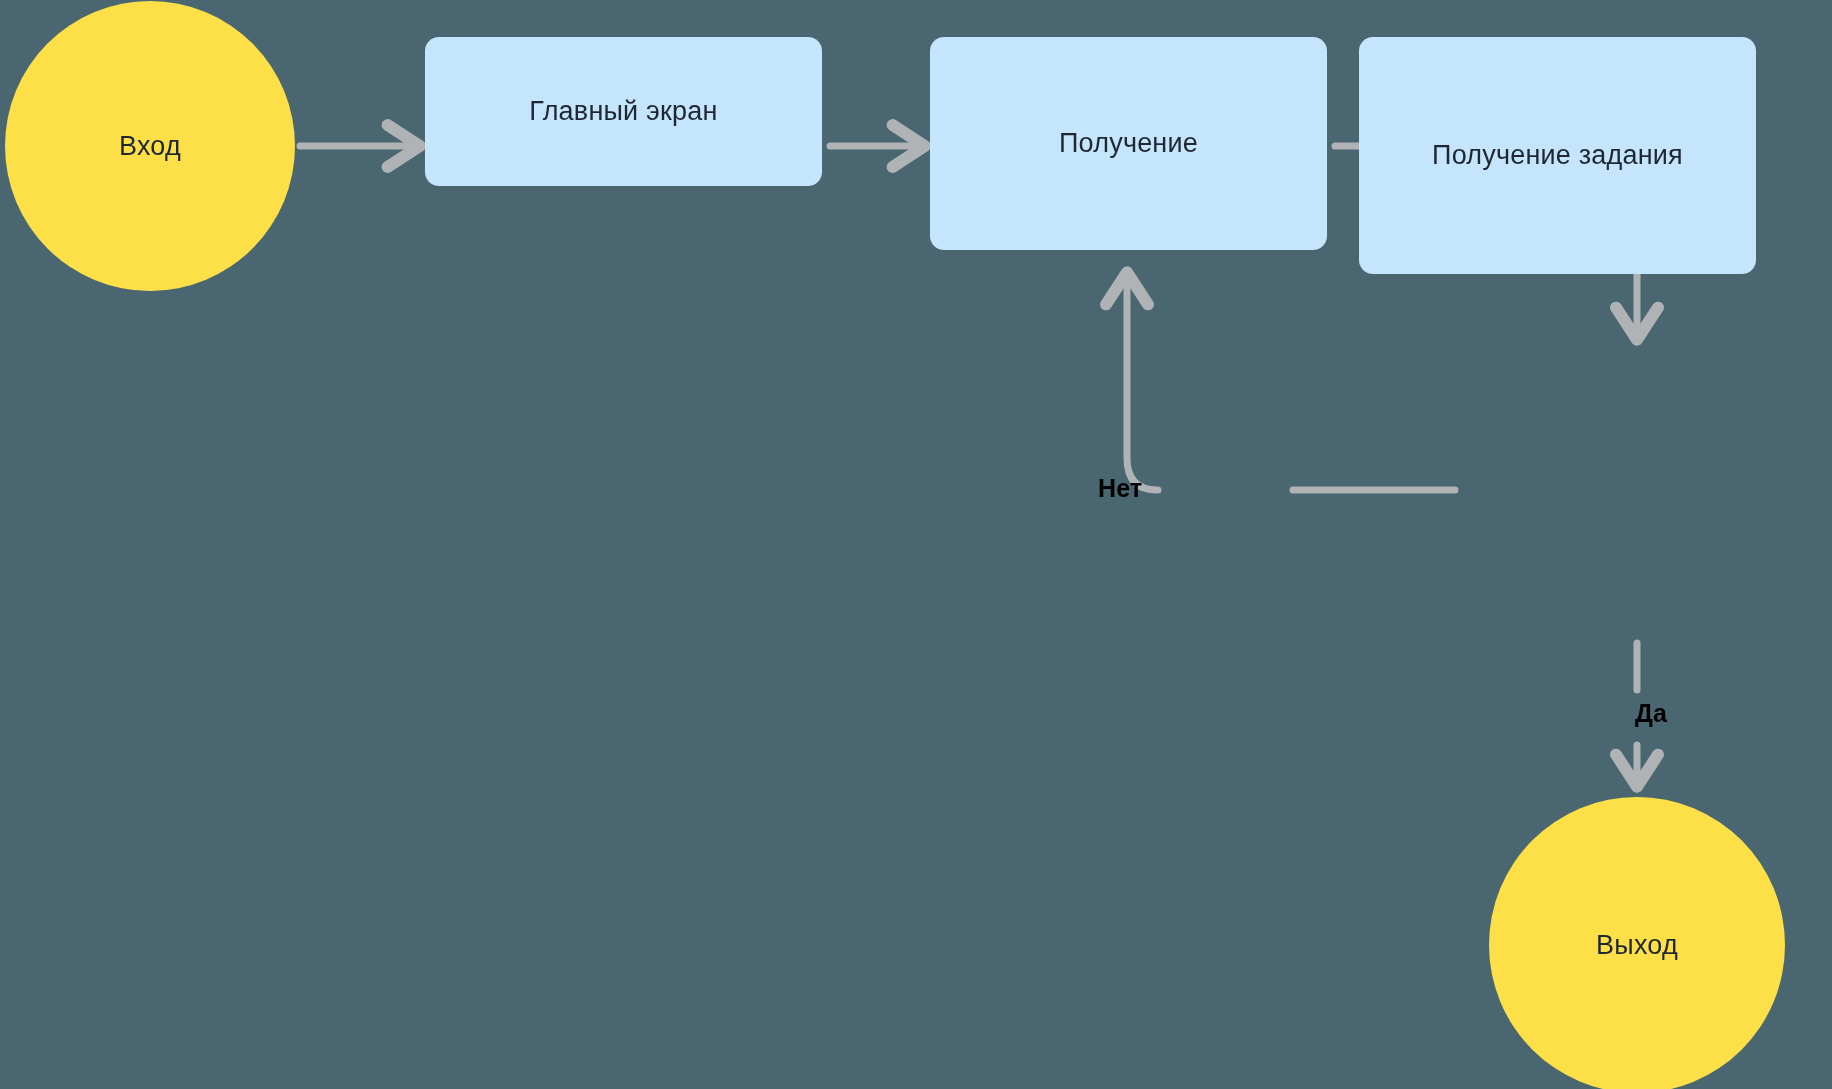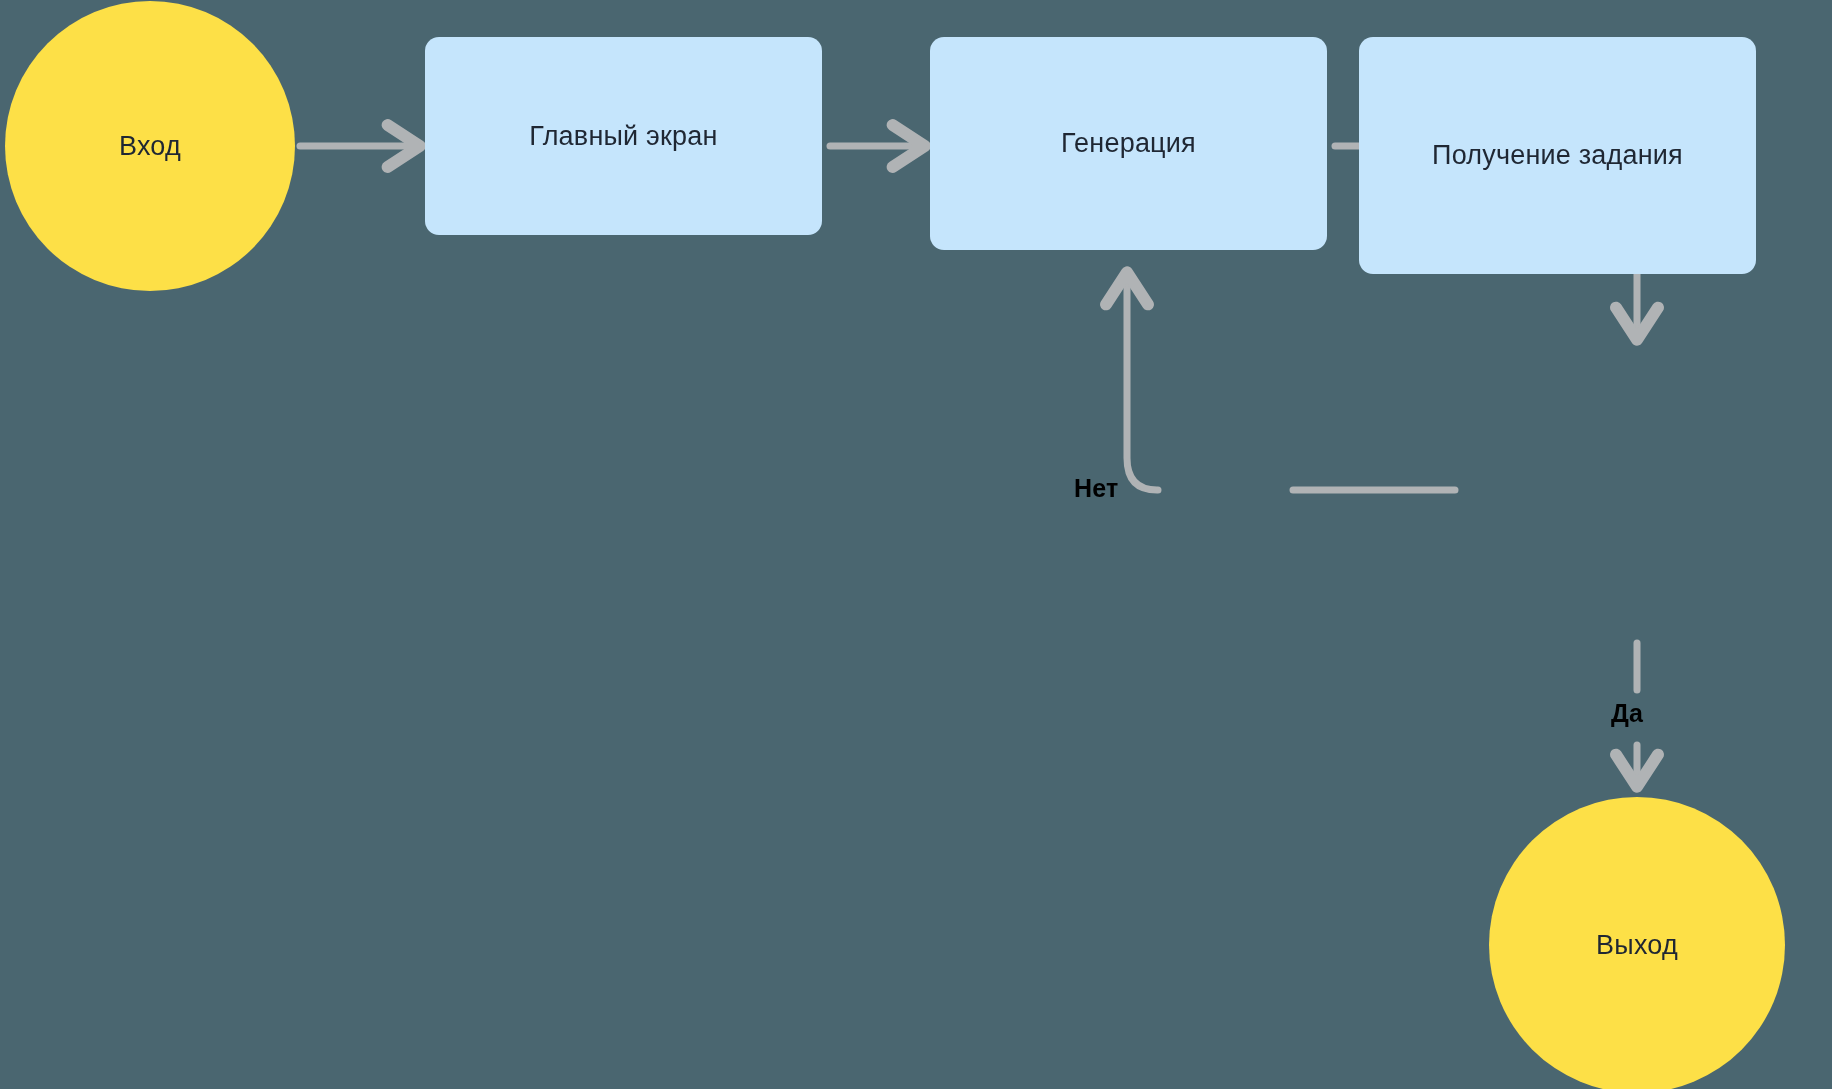--- a/index.html
+++ b/index.html
@@ -65,20 +65,21 @@
     line-height: 1.55;
     white-space: pre-line;
   }
   .edge-label {
     position: absolute;
     color: #000000;
     font-size: 25px;
     font-weight: bold;
     letter-spacing: 0.2px;
     white-space: nowrap;
+    margin-left: 24px;
   }
 </style>
 </head>
 <body>
 
 <div id="canvas">
 
   <svg id="edges" viewBox="0 0 1832 1089" width="1832" height="1089" xmlns="http://www.w3.org/2000/svg">
     <defs>
       <marker id="arrowhead" markerWidth="10" markerHeight="10" refX="5.2" refY="4" orient="auto" markerUnits="strokeWidth">
@@ -109,26 +110,26 @@
     <g>
       <path d="M1637,643 L1637,690" fill="none" stroke="#b0b3b5" stroke-width="7" stroke-linecap="round"></path>
       <path d="M1637,745 L1637,784" fill="none" stroke="#b0b3b5" stroke-width="7" stroke-linecap="round" marker-end="url(#arrowhead)"></path>
     </g>
   </svg>
 
   <div class="node node-terminal" style="left:5px; top:1px; width:290px; height:290px;">
     <span>Вход</span>
   </div>
 
-  <div class="node node-process" style="left:425px; top:37px; width:397px; height:198px;">
+  <div class="node node-process" style="left:425px; top:37px; width:397px; height:149px;">
     <span>Главный экран</span>
   </div>
 
   <div class="node node-process" style="left:930px; top:37px; width:397px; height:213px;">
-    <span>Генерация</span>
+    <span>Получение</span>
   </div>
 
   <div class="node node-process" style="left:1359px; top:37px; width:397px; height:237px;">
     <span>Получение задания</span>
   </div>
 
 
   <div class="node node-terminal" style="left:1489px; top:797px; width:296px; height:296px;">
     <span>Выход</span>
   </div>

